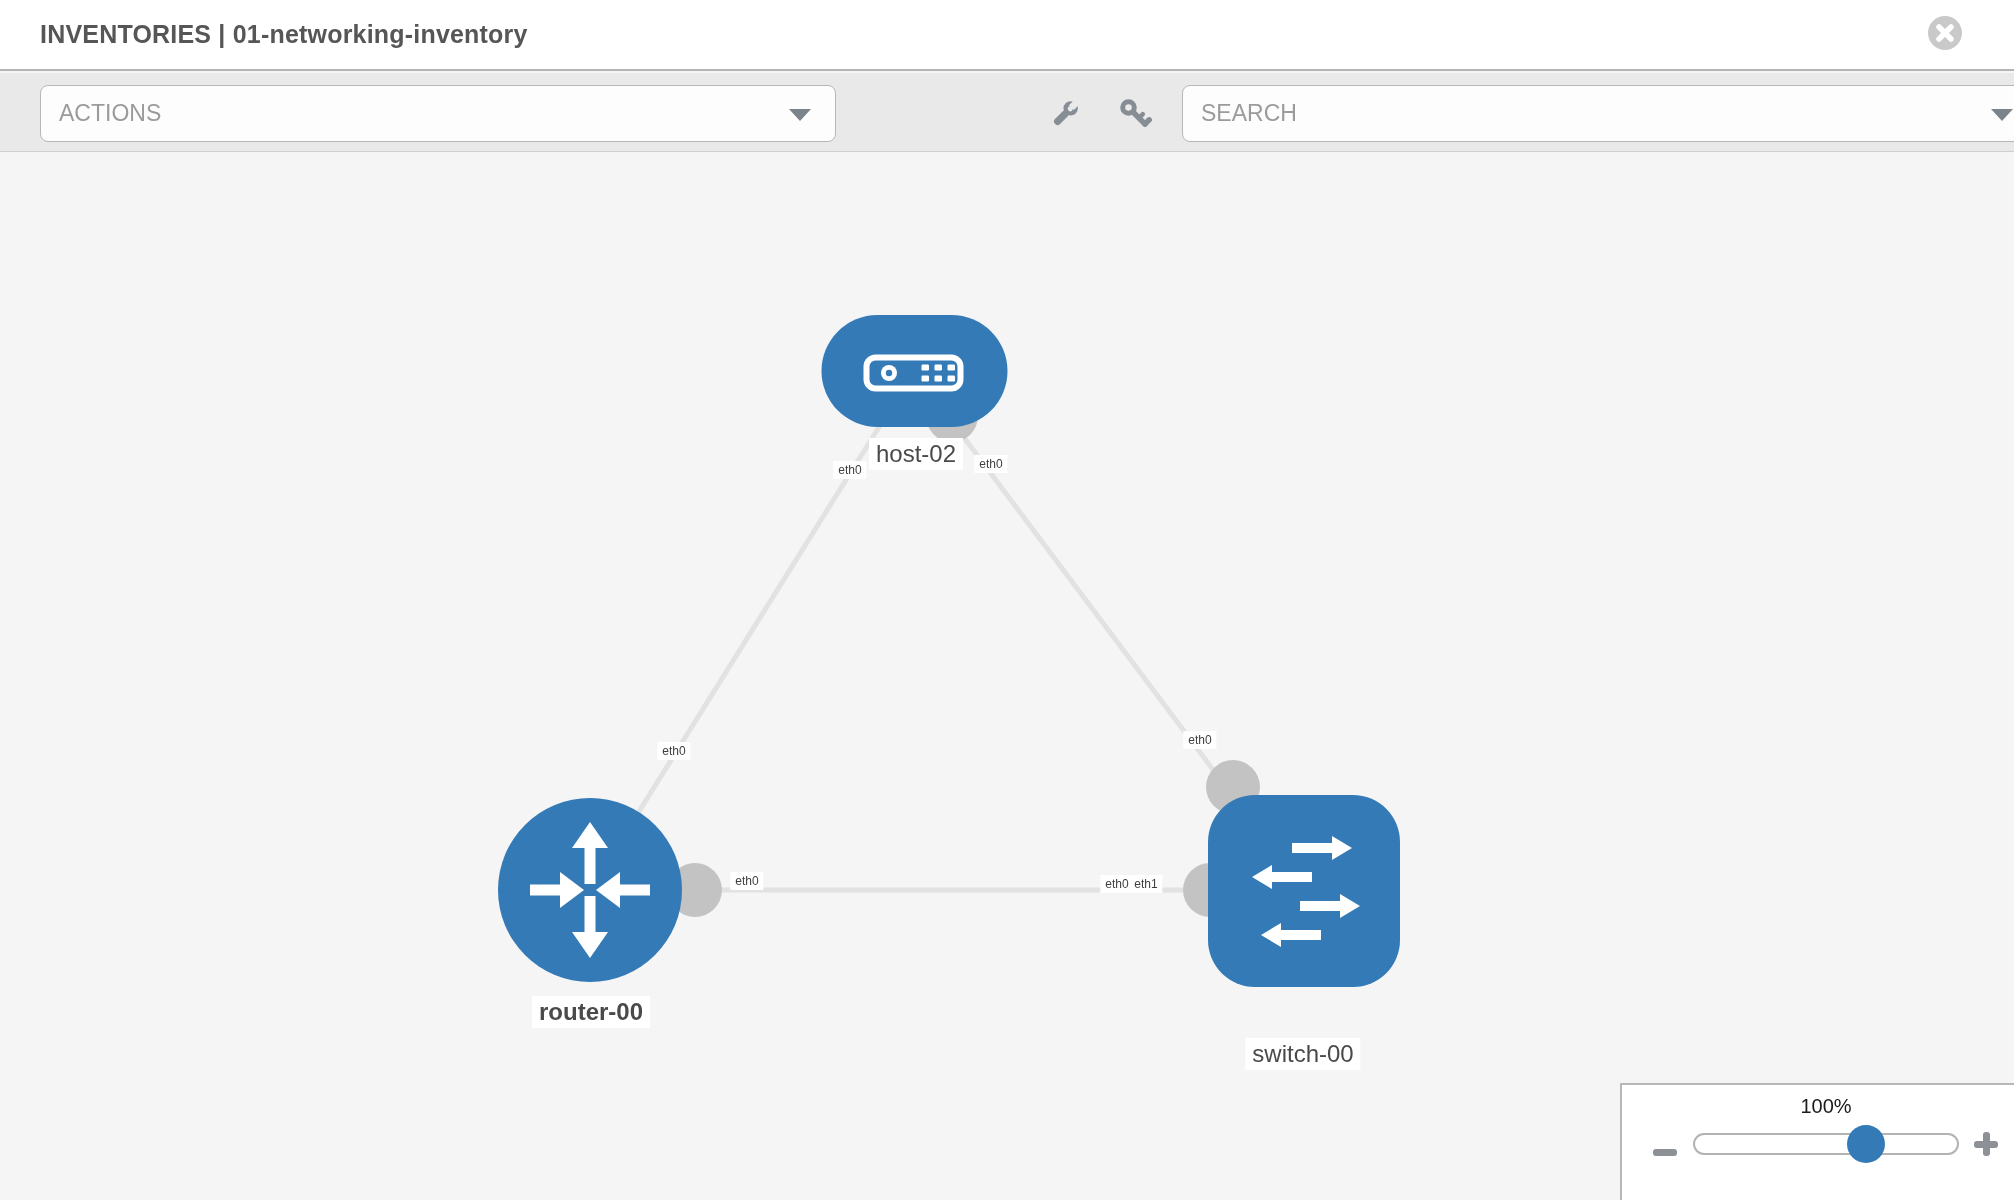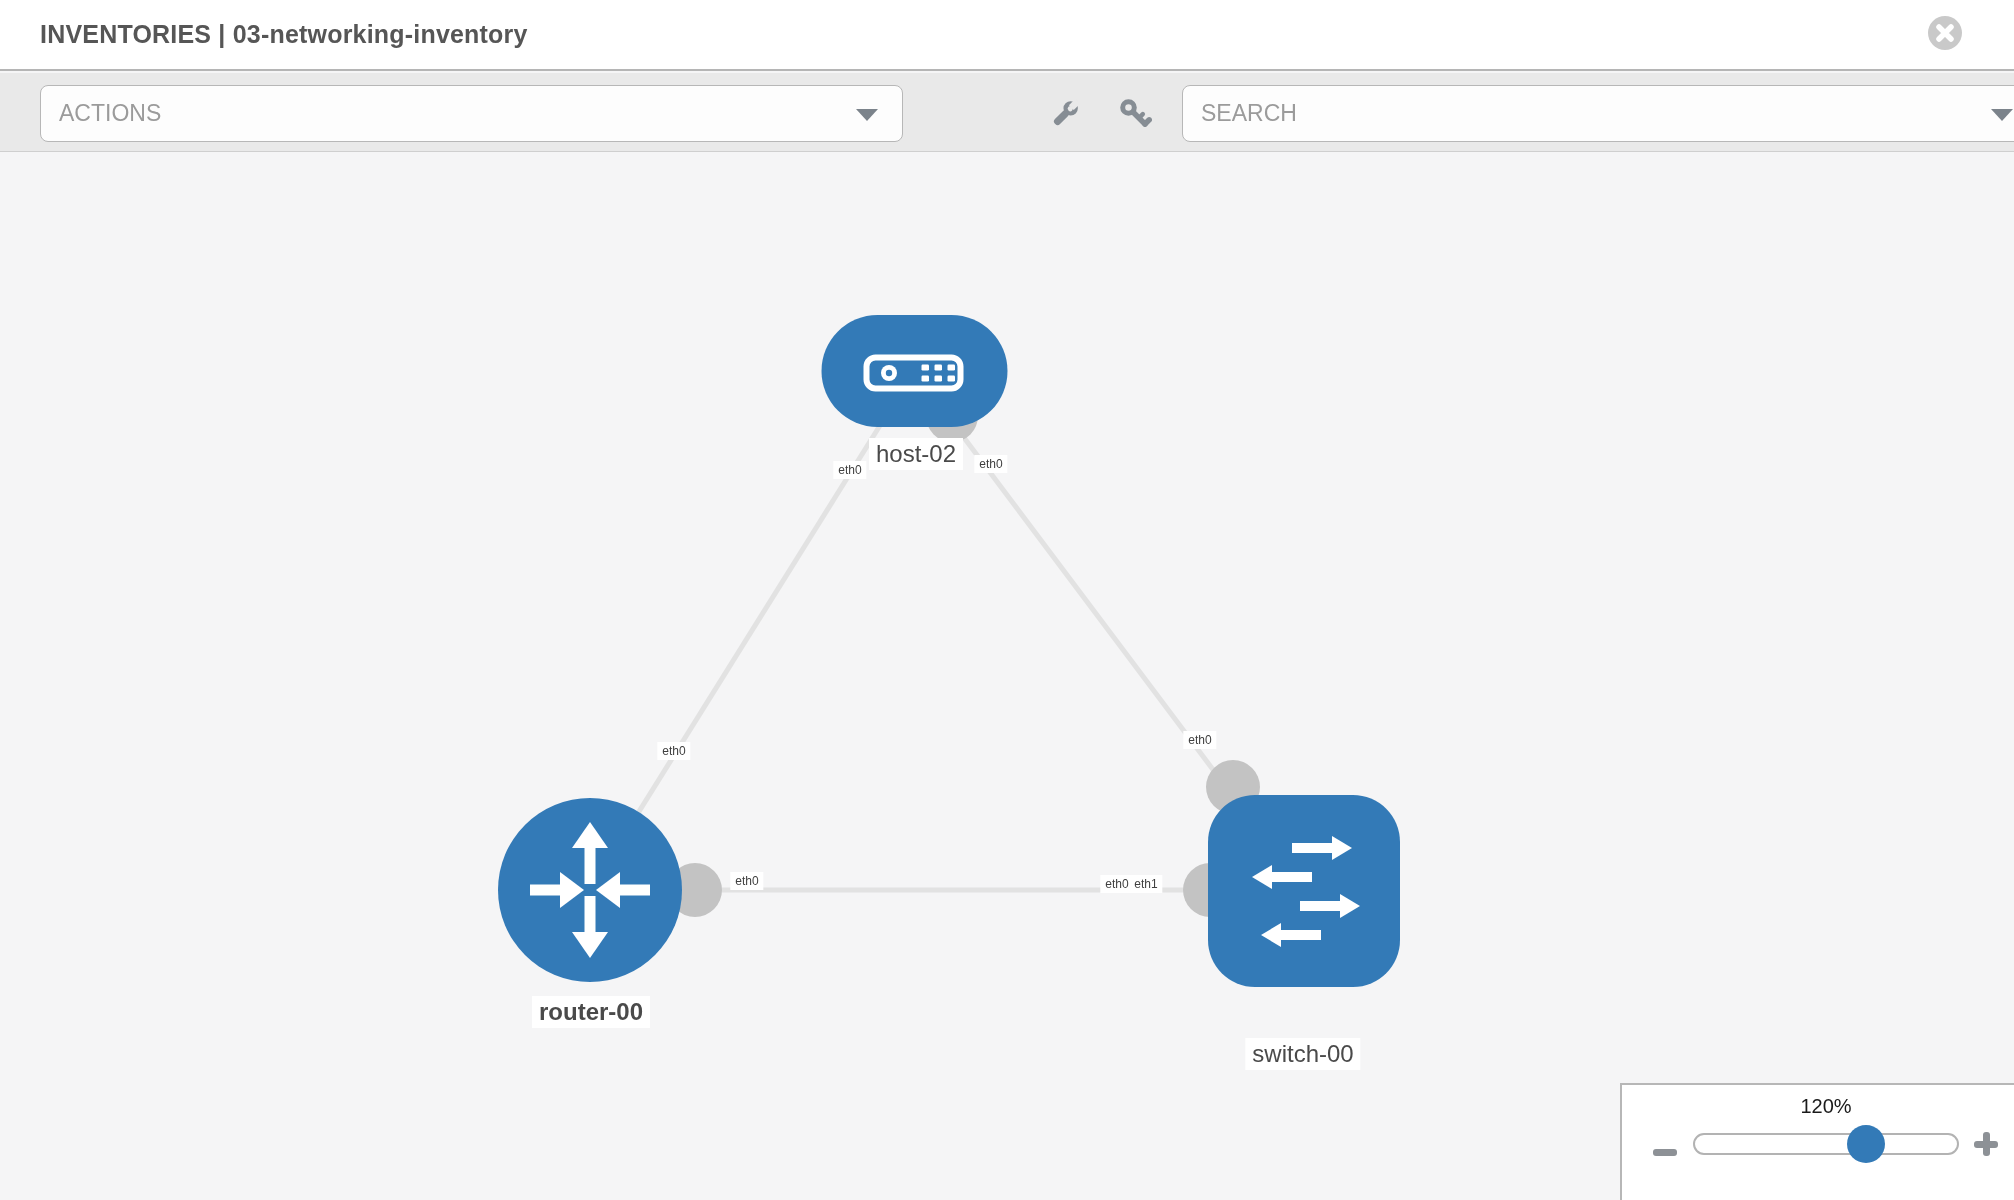--- a/index.html
+++ b/index.html
@@ -17,21 +17,21 @@
   
   .toolbar { position:absolute; top:73px; left:0; width:2014px; height:79px;
              background:#e9e9e9; border-bottom:1px solid #cfcfcf; z-index:29; }
   .dropdown { position:absolute; top:12px; height:57px; background:#fdfdfd;
               border:1px solid #b7b7b7; border-radius:8px; cursor:pointer; }
   .dropdown .dd-label { position:absolute; left:18px; top:0; height:55px; line-height:55px;
                         font-size:23px; color:#9b9b9b; }
   .caret { position:absolute; right:24px; top:23px; width:0; height:0;
            border-left:11px solid transparent; border-right:11px solid transparent;
            border-top:12px solid #7b838b; }
-  .dd-actions { left:40px;  width:863px; }
+  .dd-actions { left:40px;  width:796px; }
   .dd-search  { left:1182px; width:856px; }
   .tool-btn { position:absolute; top:97px; width:34px; height:34px; border:none;
               background:transparent; padding:0; cursor:pointer; z-index:31; }
   .tool-wrench { left:1048px; }
   .tool-key    { left:1118px; }
 
   
   .canvas { position:absolute; top:152px; left:0; width:2014px; height:1048px;
             background:#f5f5f6; overflow:hidden; }
   .canvas svg.topo { position:absolute; top:0; left:0; }
@@ -71,21 +71,21 @@
                        background:#8d9196; border-radius:3px; }
   .zoom-track { position:absolute; left:71px; top:48px; width:266px; height:22px;
                 background:#ffffff; border:2px solid #b3b3b3; border-radius:12px; cursor:pointer; }
   .zoom-handle { position:absolute; left:225px; top:40px; width:38px; height:38px;
                  border-radius:50%; background:#337ab7; cursor:grab; }
 </style>
 </head>
 <body>
 
 <div class="header">
-  <div class="page-title">INVENTORIES | 03-networking-inventory</div>
+  <div class="page-title">INVENTORIES | 01-networking-inventory</div>
   <button class="close-btn">
     <svg width="34" height="34" viewBox="0 0 34 34">
       <circle cx="17" cy="17" r="17" fill="#c9c9c9"></circle>
       <path d="M11 11 L23 23 M23 11 L11 23" stroke="#ffffff" stroke-width="5.5" stroke-linecap="round"></path>
     </svg>
   </button>
 </div>
 
 <div class="toolbar"></div>
 
@@ -187,21 +187,21 @@
   <span class="iface-label if-router-r">eth0</span>
   <span class="iface-label if-sw-eth0">eth0</span>
   <span class="iface-label if-sw-eth1">eth1</span>
 
   <span class="node-label lbl-host">host-02</span>
   <span class="node-label lbl-router">router-00</span>
   <span class="node-label lbl-switch">switch-00</span>
 </div>
 
 <div class="zoom-widget">
-  <div class="zoom-level">120%</div>
+  <div class="zoom-level">100%</div>
   <button class="zoom-minus">
     <span></span>
   </button>
   <div class="zoom-track"></div>
   <div class="zoom-handle"></div>
   <button class="zoom-plus">
     <span></span>
   </button>
 </div>
 

